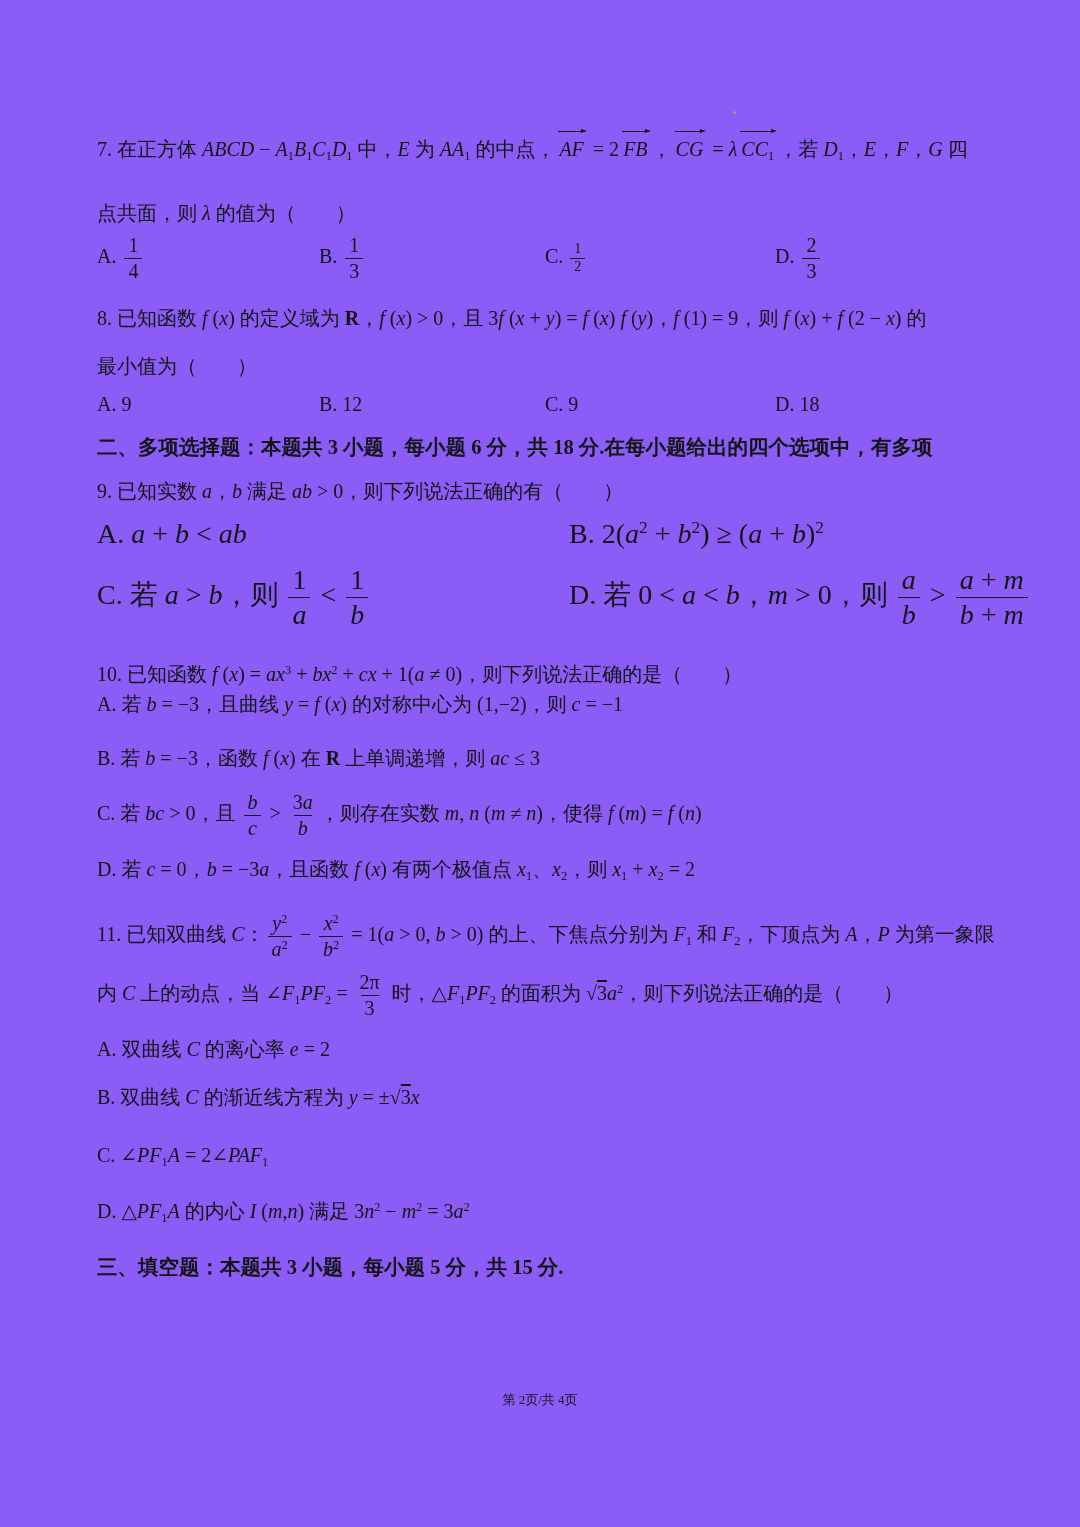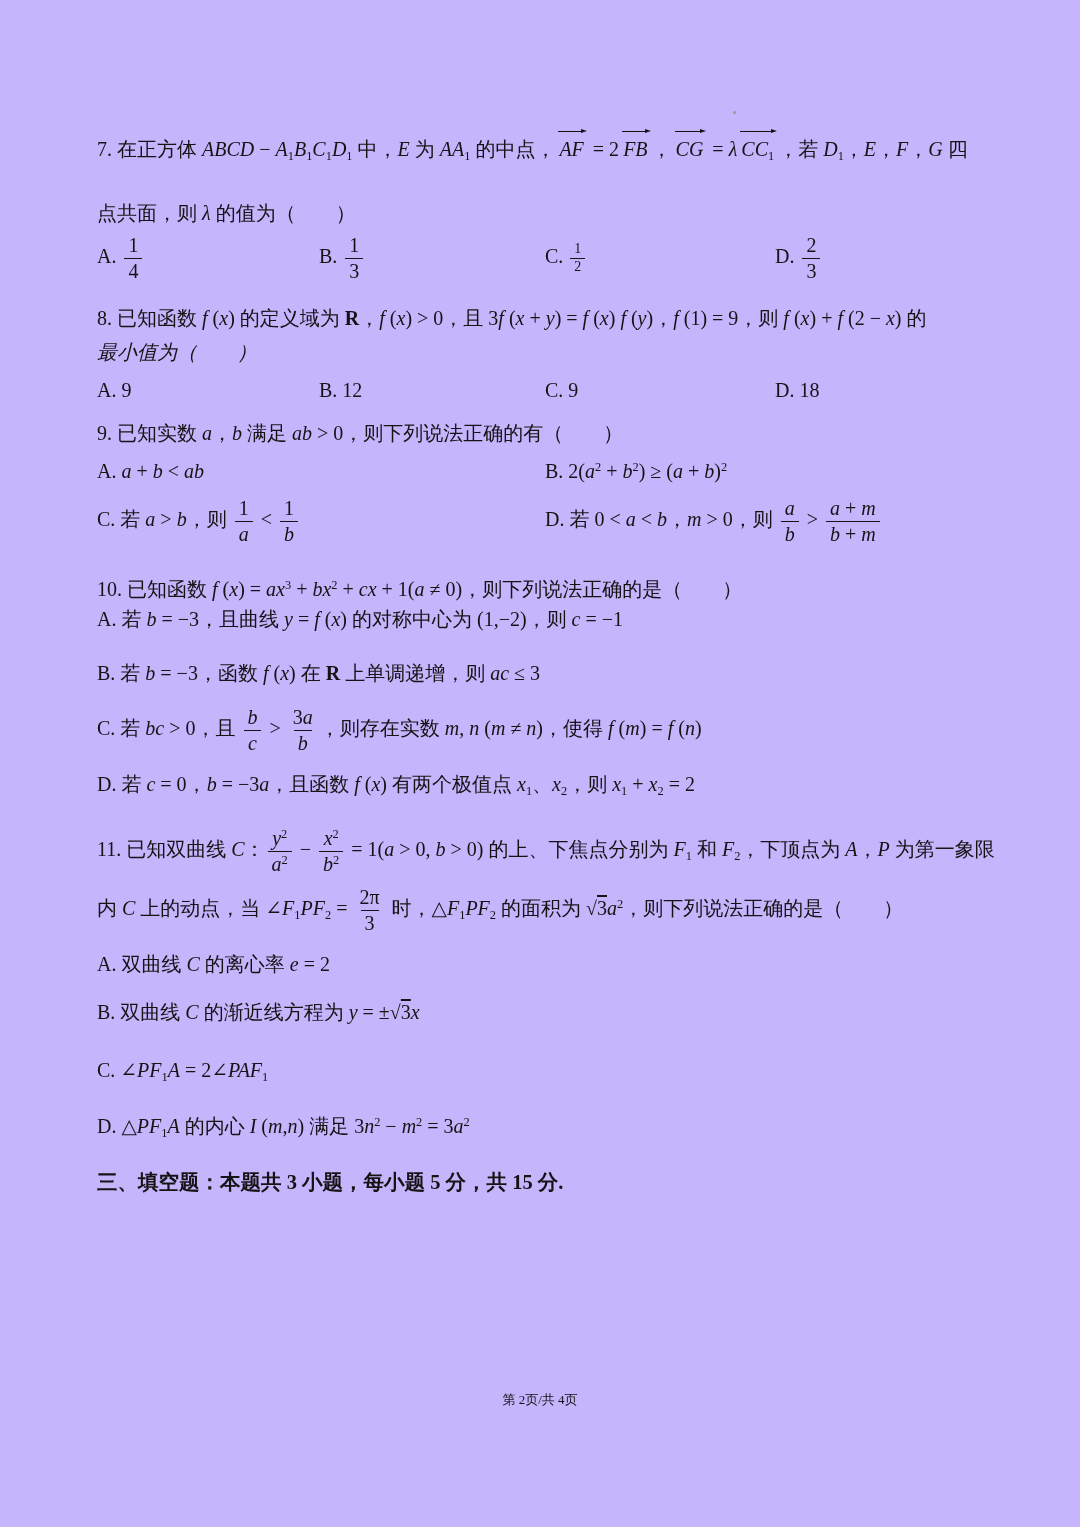--- a/index.html
+++ b/index.html
@@ -1,33 +1,33 @@
 <!DOCTYPE html>
 <html><head>
 <meta charset="utf-8">
 <style>
   * { box-sizing: border-box; }
   html, body { margin: 0; padding: 0; background: #ffffff; }
   .page {
     position: relative;
     width: 1080px;
     height: 1527px;
-    background: #c4b5fd;
+    background: #8b5cf6;
     color: #141414;
     font-family: "Liberation Serif", "DejaVu Serif", serif;
     overflow: hidden;
   }
   .content { position: absolute; left: 97px; top: 130px; width: 905px; }
   p { margin: 0; }
   .ln { font-size: 20px; line-height: 30px; white-space: nowrap; }
   .ln.bold { font-weight: 700; font-size: 20.5px; }
 
   
   .opts4 { display: grid; grid-template-columns: 222px 226px 230px auto; align-items: center; font-size: 20px; white-space: nowrap; }
-  .opts2 { display: grid; grid-template-columns: 448px auto; align-items: center; font-size: 20px; white-space: nowrap; }
+  .opts2 { display: grid; grid-template-columns: 448px auto; align-items: center; font-size: 28px; white-space: nowrap; gap: 24px; }
 
   
   .frac { display: inline-flex; flex-direction: column; align-items: center; vertical-align: middle; line-height: 1.15; margin: 0 3px; text-align: center; }
   .frac .num { padding: 0 4px 1px; display: block; }
   .frac .den { border-top: 1.4px solid #141414; padding: 1px 4px 0; display: block; }
   .frac.sm { font-size: 14px; line-height: 1.05; margin: 0 2px; }
   sup { font-size: 0.62em; vertical-align: 0.55em; line-height: 0; }
   sub { font-size: 0.62em; vertical-align: -0.3em; line-height: 0; }
   i { font-style: italic; }
   b { font-weight: 700; }
@@ -39,22 +39,22 @@
   .rtbar { text-decoration: overline; }
 
   .speck { position: absolute; left: 733px; top: 111px; width: 3px; height: 3px; background: #9a9a92; border-radius: 50%; }
 
   .footer { position: absolute; left: 0; right: 0; top: 1391px; text-align: center; font-size: 13px; color: #141414; }
 
   
   #q7l1 { margin-bottom: 34px; }
   #q7l2 { margin-bottom: 6px; }
   #q7opts { margin-bottom: 20px; }
-  #q8l1 { margin-bottom: 4px; }
-  #q8l2 { margin-bottom: 12px; font-style: italic; }
+  #q8l1 { margin-bottom: 18px; }
+  #q8l2 { margin-bottom: 12px; }
   #q8opts { margin-bottom: 16px; }
   #s2l1 { margin-bottom: 14px; }
   #s2l2 { margin-bottom: 8px; }
   #q9stem { margin-bottom: 12px; }
   #q9r1 { margin-bottom: 14px; }
   #q9r2 { margin-bottom: 28px; }
   #q10stem { }
   #q10a { margin-bottom: 24px; }
   #q10b { margin-bottom: 18px; }
   #q10c { margin-bottom: 14px; }
@@ -102,20 +102,21 @@
       <p id="q8l2" class="ln">最小值为（　　）</p>
       <div id="q8opts" class="opts4">
         <span>A. 9</span>
         <span>B. 12</span>
         <span>C. 9</span>
         <span>D. 18</span>
       </div>
     </section>
 
     <section>
+      <p id="s2l1" class="ln bold">二、多项选择题：本题共 3 小题，每小题 6 分，共 18 分.在每小题给出的四个选项中，有多项</p>
     </section>
 
     <section>
       <p id="q9stem" class="ln">9. 已知实数 <i>a</i>，<i>b</i> 满足 <i>ab</i> &gt; 0，则下列说法正确的有（　　）</p>
       <div id="q9r1" class="opts2">
         <span>A. <i>a</i> + <i>b</i> &lt; <i>ab</i></span>
         <span>B. 2(<i>a</i><sup>2</sup> + <i>b</i><sup>2</sup>) ≥ (<i>a</i> + <i>b</i>)<sup>2</sup></span>
       </div>
       <div id="q9r2" class="opts2">
         <span>C. 若 <i>a</i> &gt; <i>b</i>，则 <span class="frac">

